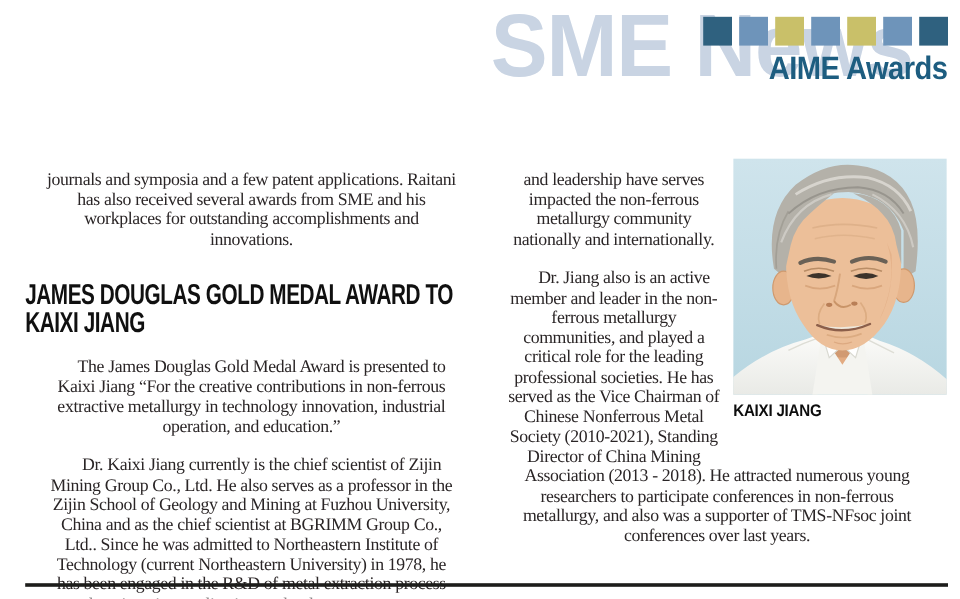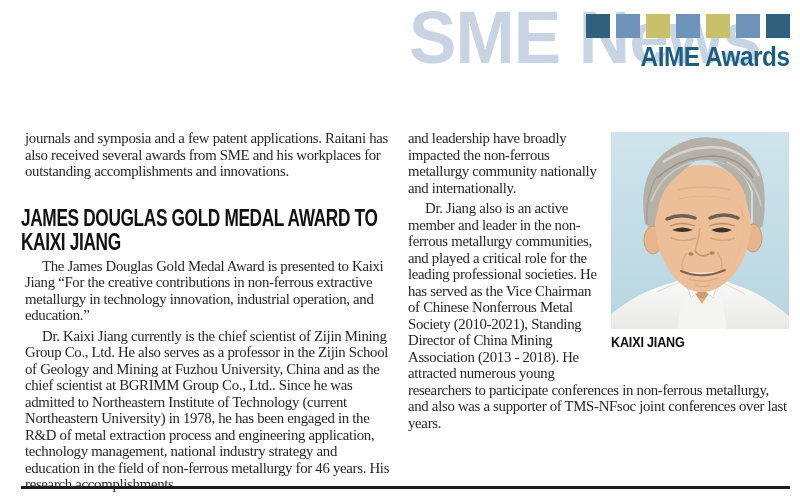--- a/index.html
+++ b/index.html
@@ -21,21 +21,21 @@
     position:absolute; right:10px; top:44px; z-index:2;
     font-family:"Liberation Sans", sans-serif; font-weight:bold;
     font-size:27px; line-height:1; letter-spacing:-.5px; white-space:nowrap;
     transform:scaleX(.9); transform-origin:right top;
   }
 
   
   .col { position:absolute; top:126px; color:#2a2526; }
   .col-left  { left:21px;  width:377px; }
   .col-right { left:404px; width:387px; }
-  p.body { margin:4px; font-size:14.8px; line-height:16.5px; letter-spacing:-.3px; }
+  p.body { margin:16px; font-size:14.8px; line-height:16.5px; letter-spacing:-.3px;text-align:center; }
   p.indent { text-indent:17px; }
 
   h2.article-heading {
     margin:26px 0 4px; color:#101010;
     font-family:"Liberation Sans", sans-serif; font-weight:bold;
     font-size:24px; line-height:24px; letter-spacing:-.5px;
     width:525px; transform:scaleX(.72); transform-origin:left top;
   }
 
   
@@ -145,19 +145,19 @@
         <path d="M140,88 L140,60 Q132,32 100,29 Q118,38 124,46 Q134,56 136,72 Z" fill="#b4b1a9"></path>
         <path d="M52,30 Q80,12 112,16 Q138,22 148,44" stroke="#dad8d2" stroke-width="2.4" fill="none" opacity=".9"></path>
         <path d="M46,46 Q70,24 104,24 Q130,26 142,46" stroke="#918e87" stroke-width="1.6" fill="none" opacity=".8"></path>
         <path d="M40,70 Q52,38 82,30" stroke="#d3d1cb" stroke-width="1.8" fill="none" opacity=".8"></path>
         <path d="M150,74 Q144,44 116,30" stroke="#d3d1cb" stroke-width="1.8" fill="none" opacity=".8"></path>
         <path d="M36,92 Q34,64 46,44" stroke="#9a978f" stroke-width="1.4" fill="none" opacity=".7"></path>
       </svg>
       <figcaption class="photo-caption">KAIXI JIANG</figcaption>
     </figure>
 
-    <p class="body">and leadership have broadly impacted the non-ferrous metallurgy community nationally and internationally.</p>
+    <p class="body">and leadership have serves impacted the non-ferrous metallurgy community nationally and internationally.</p>
     <p class="body indent">Dr. Jiang also is an active member and leader in the non-ferrous metallurgy communities, and played a critical role for the leading professional societies. He has served as the Vice Chairman of Chinese Nonferrous Metal Society (2010-2021), Standing Director of China Mining Association (2013 - 2018). He attracted numerous young researchers to participate conferences in non-ferrous metallurgy, and also was a supporter of TMS-NFsoc joint conferences over last years.</p>
   </section>
 
   <div class="footer-rule"></div>
 
 </div>
 
 </body></html>

